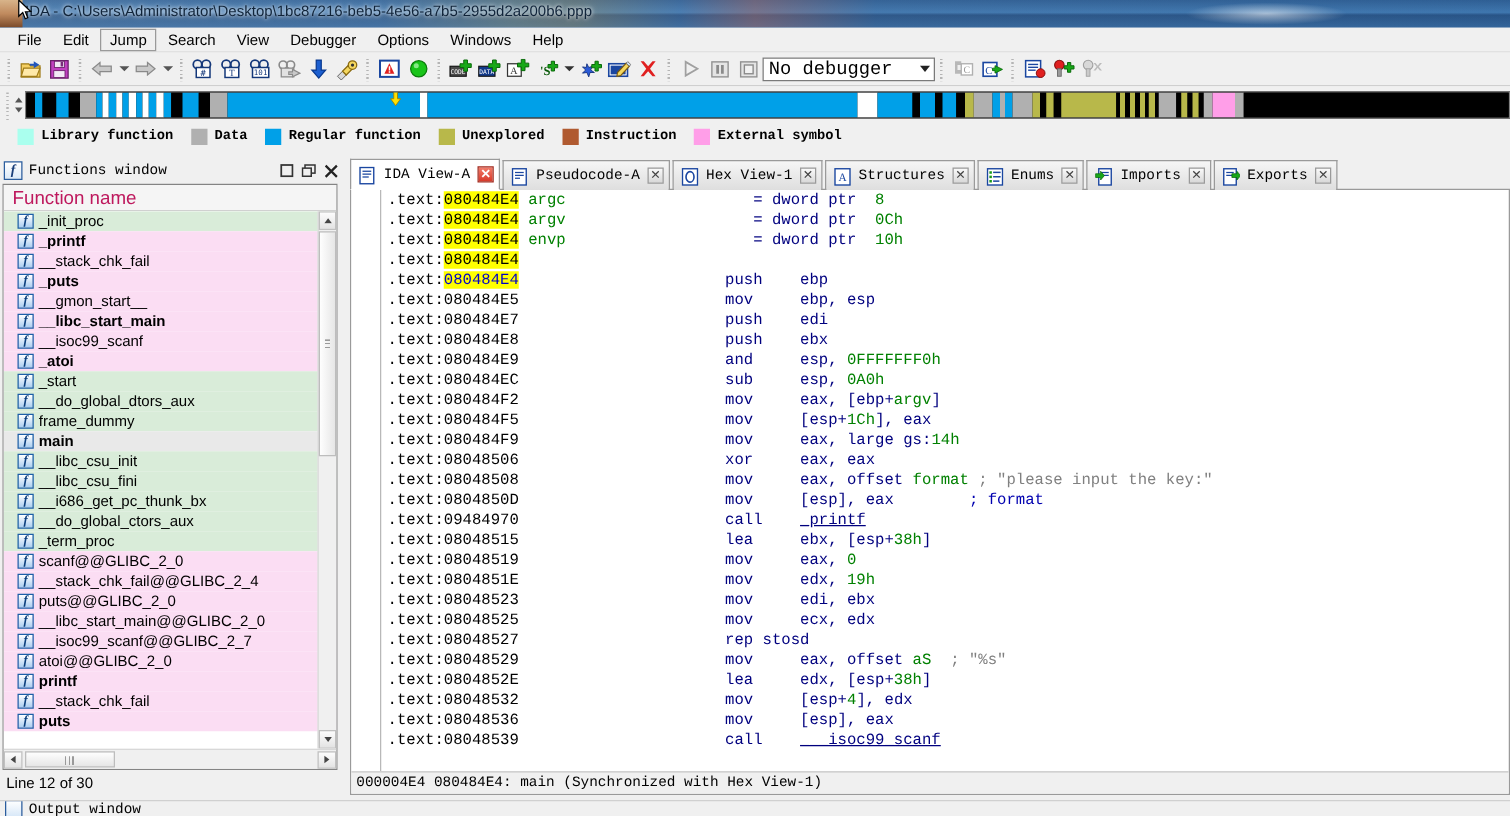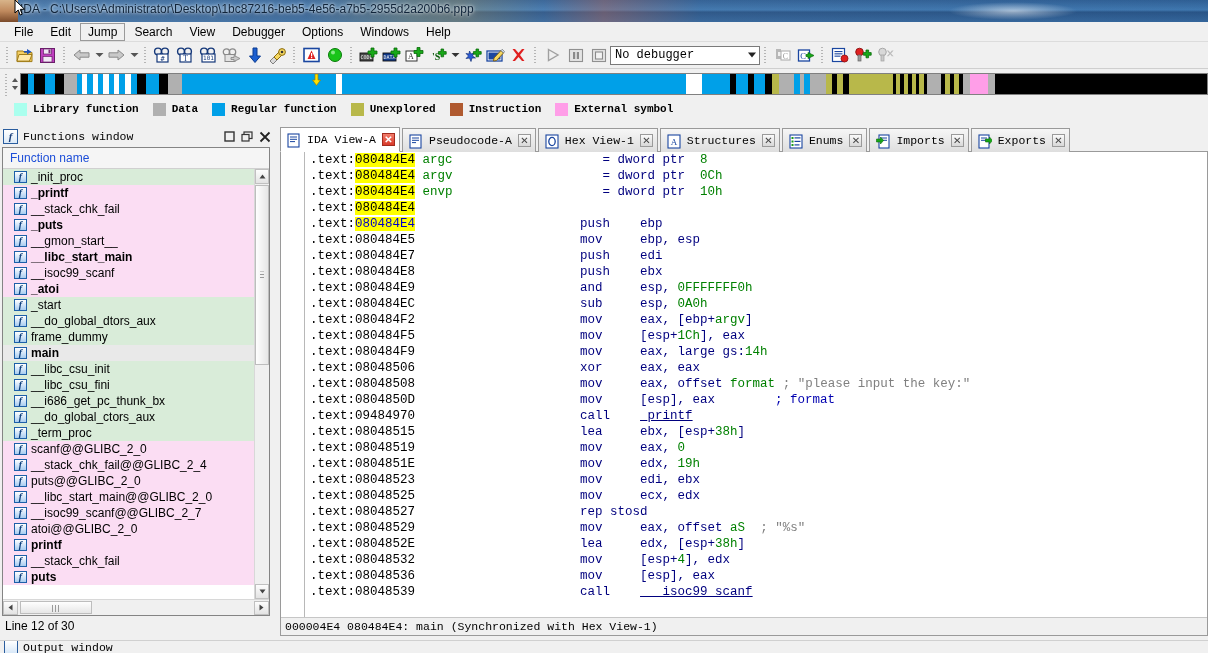--- a/index.html
+++ b/index.html
@@ -85,23 +85,23 @@
     background-position: 2px 2px;
   }
   .tb-btn {
     width: 23px; height: 22px;
     display: flex; align-items: center; justify-content: center;
     cursor: default;
   }
   .tb-arrow { width: 12px; height: 22px; display:flex; align-items:center; justify-content:center; }
 
   .dbg-select {
-    width: 150px; height: 19px;
+    width: 138px; height: 19px;
     border: 1px solid #7a7a7a; background: #fff;
-    font-family: "Liberation Mono", monospace; font-size: 12px;
+    font-family: "Liberation Mono", monospace; font-size: 15px;
     display: flex; align-items: center; padding-left: 4px;
     position: relative; color:#000;
   }
   .dbg-select .dd {
     position: absolute; right: 3px; top: 50%; transform: translateY(-50%);
     width: 0; height: 0;
     border-left: 4px solid transparent; border-right: 4px solid transparent;
     border-top: 5px solid #222;
   }
 
@@ -174,21 +174,21 @@
     flex:1;
   }
   #funcwin-title .wb { width:18px; height:16px; display:flex; align-items:center; justify-content:center; }
   #funcwin-body {
     flex:1; margin:0 0 0 2px; border:1px solid #848484; background:#fff;
     display:flex; flex-direction:column; position:relative; width:268px;
   }
   #funcwin-header {
     height:21px; background:#f5f5f5; border-bottom:1px solid #d0d0d0;
     display:flex; align-items:center; padding-left:7px;
-    font-size:12px; color:#1d4ed8;
+    font-size:15px; color:#be185d;
   }
   #funclist {
     flex:1; overflow:hidden; position:relative; background:#fff;
   }
   .func-row {
     height:16px; display:flex; align-items:center;
     font-size:12px; color:#000; padding-left:1px;
     white-space:nowrap;
   }
   .func-row .fi {

